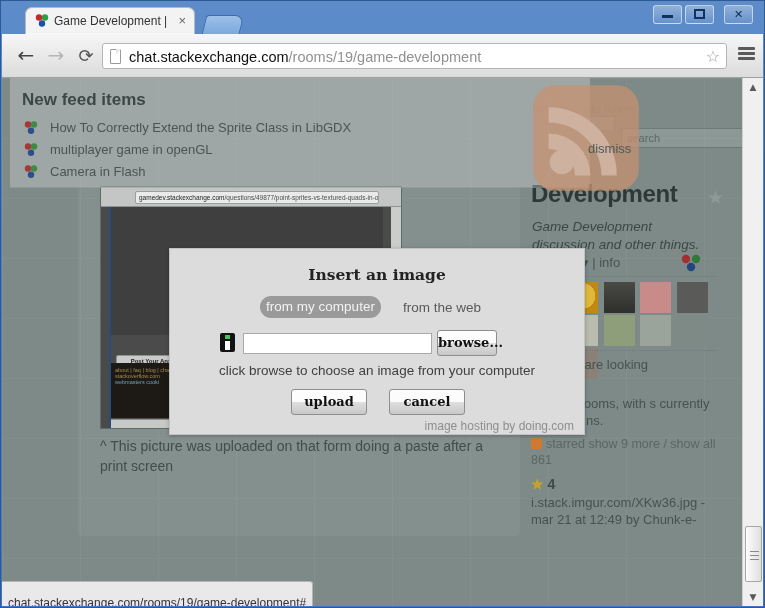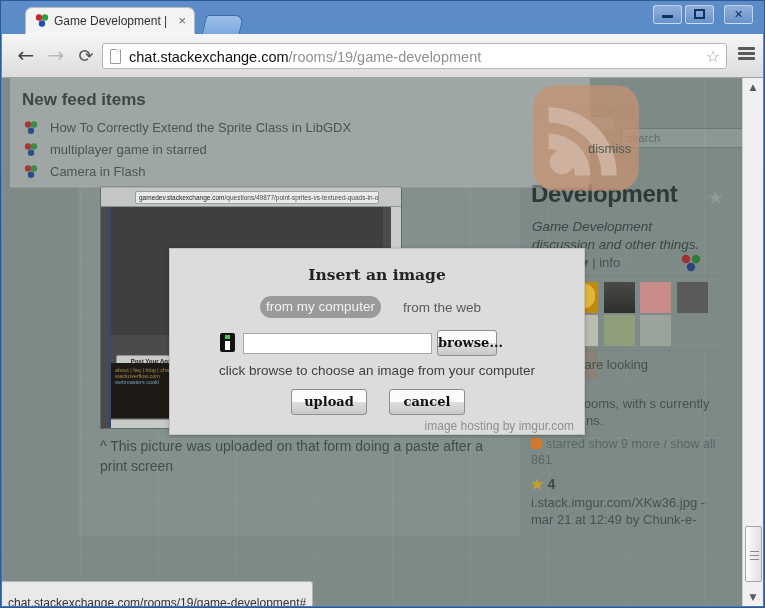--- a/index.html
+++ b/index.html
@@ -471,21 +471,21 @@
             <circle cx="7" cy="9.8" r="3.2" fill="#2c4f8c"></circle>
         </svg>
         <span class="lbl">How To Correctly Extend the Sprite Class in LibGDX</span>
       </div>
       <div class="feed-item" style="top:64px">
         <svg class="ico" viewBox="0 0 14 14">
           <circle cx="4" cy="3.5" r="3.2" fill="#a33a35"></circle>
             <circle cx="10" cy="3.5" r="3.2" fill="#3d8c44"></circle>
             <circle cx="7" cy="9.8" r="3.2" fill="#2c4f8c"></circle>
         </svg>
-        <span class="lbl">multiplayer game in starred</span>
+        <span class="lbl">multiplayer game in openGL</span>
       </div>
       <div class="feed-item" style="top:86px">
         <svg class="ico" viewBox="0 0 14 14">
           <circle cx="4" cy="3.5" r="3.2" fill="#a33a35"></circle>
             <circle cx="10" cy="3.5" r="3.2" fill="#3d8c44"></circle>
             <circle cx="7" cy="9.8" r="3.2" fill="#2c4f8c"></circle>
         </svg>
         <span class="lbl">Camera in Flash</span>
       </div>
       <svg id="rss-big" viewBox="0 0 100 100">
@@ -506,21 +506,21 @@
       <div id="fromweb">from the web</div>
       <div id="info-icon">
           <span class="dot"></span>
           <span class="bar"></span>
         </div>
       <div id="filefield"></div>
       <div id="browse">browse...</div>
       <div id="hint">click browse to choose an image from your computer</div>
       <div id="upload-btn">upload</div>
       <div id="cancel-btn">cancel</div>
-      <div id="hosting">image hosting by imgur.com</div>
+      <div id="hosting">image hosting by doing.com</div>
     </div>
   </div>
 
   <div id="vscroll">
     <div class="sbar-arrow" id="sbar-up">▲</div>
     <div id="sbar-thumb">
       <span class="grip" style="top:24px"></span>
       <span class="grip" style="top:28px"></span>
       <span class="grip" style="top:32px"></span>
     </div>

